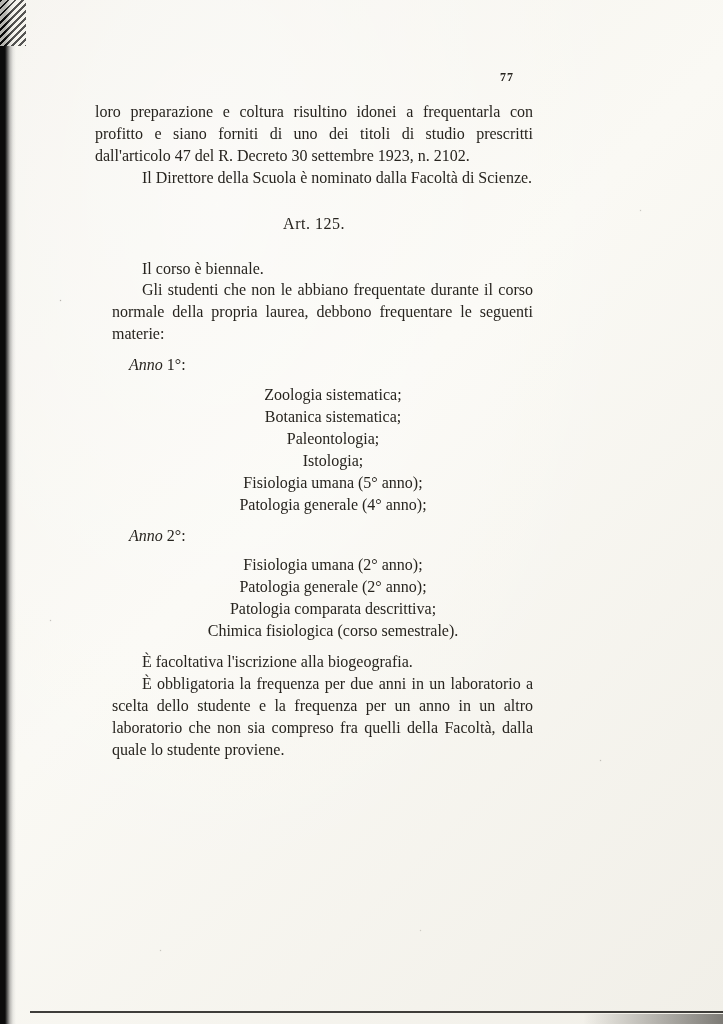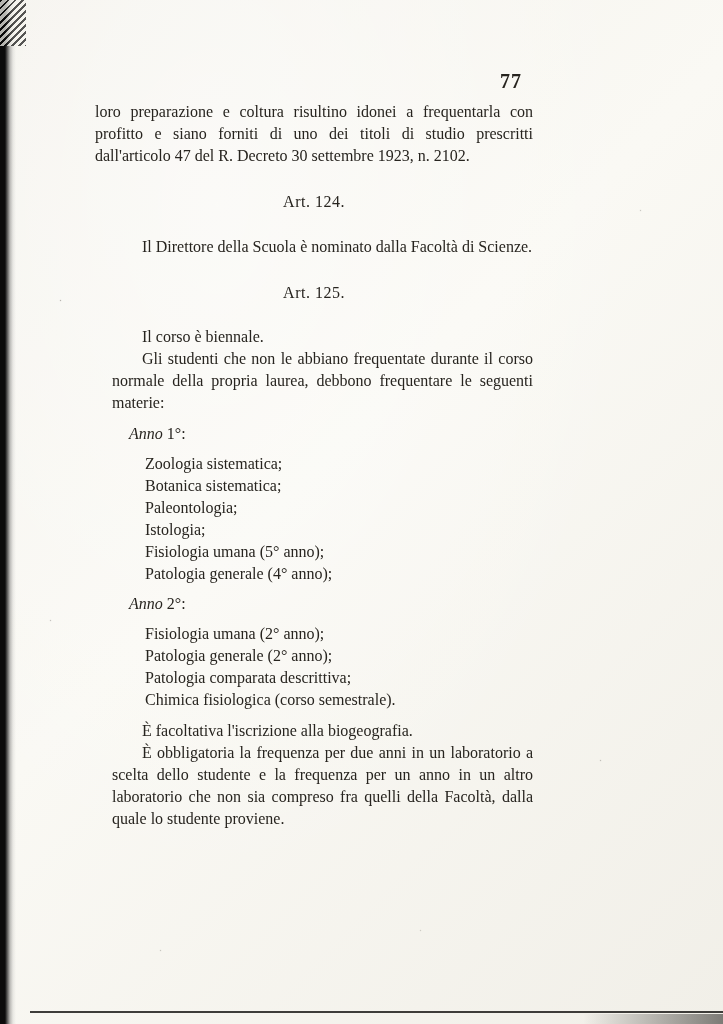--- a/index.html
+++ b/index.html
@@ -68,21 +68,21 @@
       600px 760px 1px rgba(50,45,40,0.4),
       160px 950px 1px rgba(50,45,40,0.35),
       420px 930px 1px rgba(50,45,40,0.3);
   }
 
   
   .page-number {
     position: absolute;
     top: 70px;
     left: 500px;
-    font-size: 20px;
+    font-size: 12px;
     font-weight: bold;
     letter-spacing: 1px;
   }
 
   
   .text-block {
     position: absolute;
     left: 95px;
     top: 101px;
     width: 438px;
@@ -104,22 +104,22 @@
   }
 
   .anno-heading {
     margin: 9px 0 8px 34px;
     text-align: left;
   }
   .anno-heading .anno-label { font-style: italic; }
 
   .subject-list {
     list-style: none;
-    margin: 0 0 0 50px;
-    text-align: left;
+    margin: 0 0 0 38px;
+    text-align: center;
   }
   .subject-list li { margin: 0; }
 
   .spacer-sm { height: 9px; }
 </style>
 </head>
 <body>
 
 <div class="page">
 
@@ -128,21 +128,20 @@
   <div class="bottom-line"></div>
   <div class="bottom-smudge"></div>
   <div class="speckles"></div>
 
   <div class="page-number">77</div>
 
   <div class="text-block">
 
     <p class="para">loro preparazione e coltura risultino idonei a frequentarla con profitto e siano forniti di uno dei titoli di studio prescritti dall'articolo 47 del R. Decreto 30 settembre 1923, n. 2102.</p>
 
-    <h3 class="art-heading">Art. 124.</h3>
 
     <p class="para indent">Il Direttore della Scuola è nominato dalla Facoltà di Scienze.</p>
 
     <h3 class="art-heading">Art. 125.</h3>
 
     <p class="para indent">Il corso è biennale.</p>
 
     <p class="para indent">Gli studenti che non le abbiano frequentate durante il corso normale della propria laurea, debbono frequentare le seguenti materie:</p>
 
     <p class="anno-heading">

